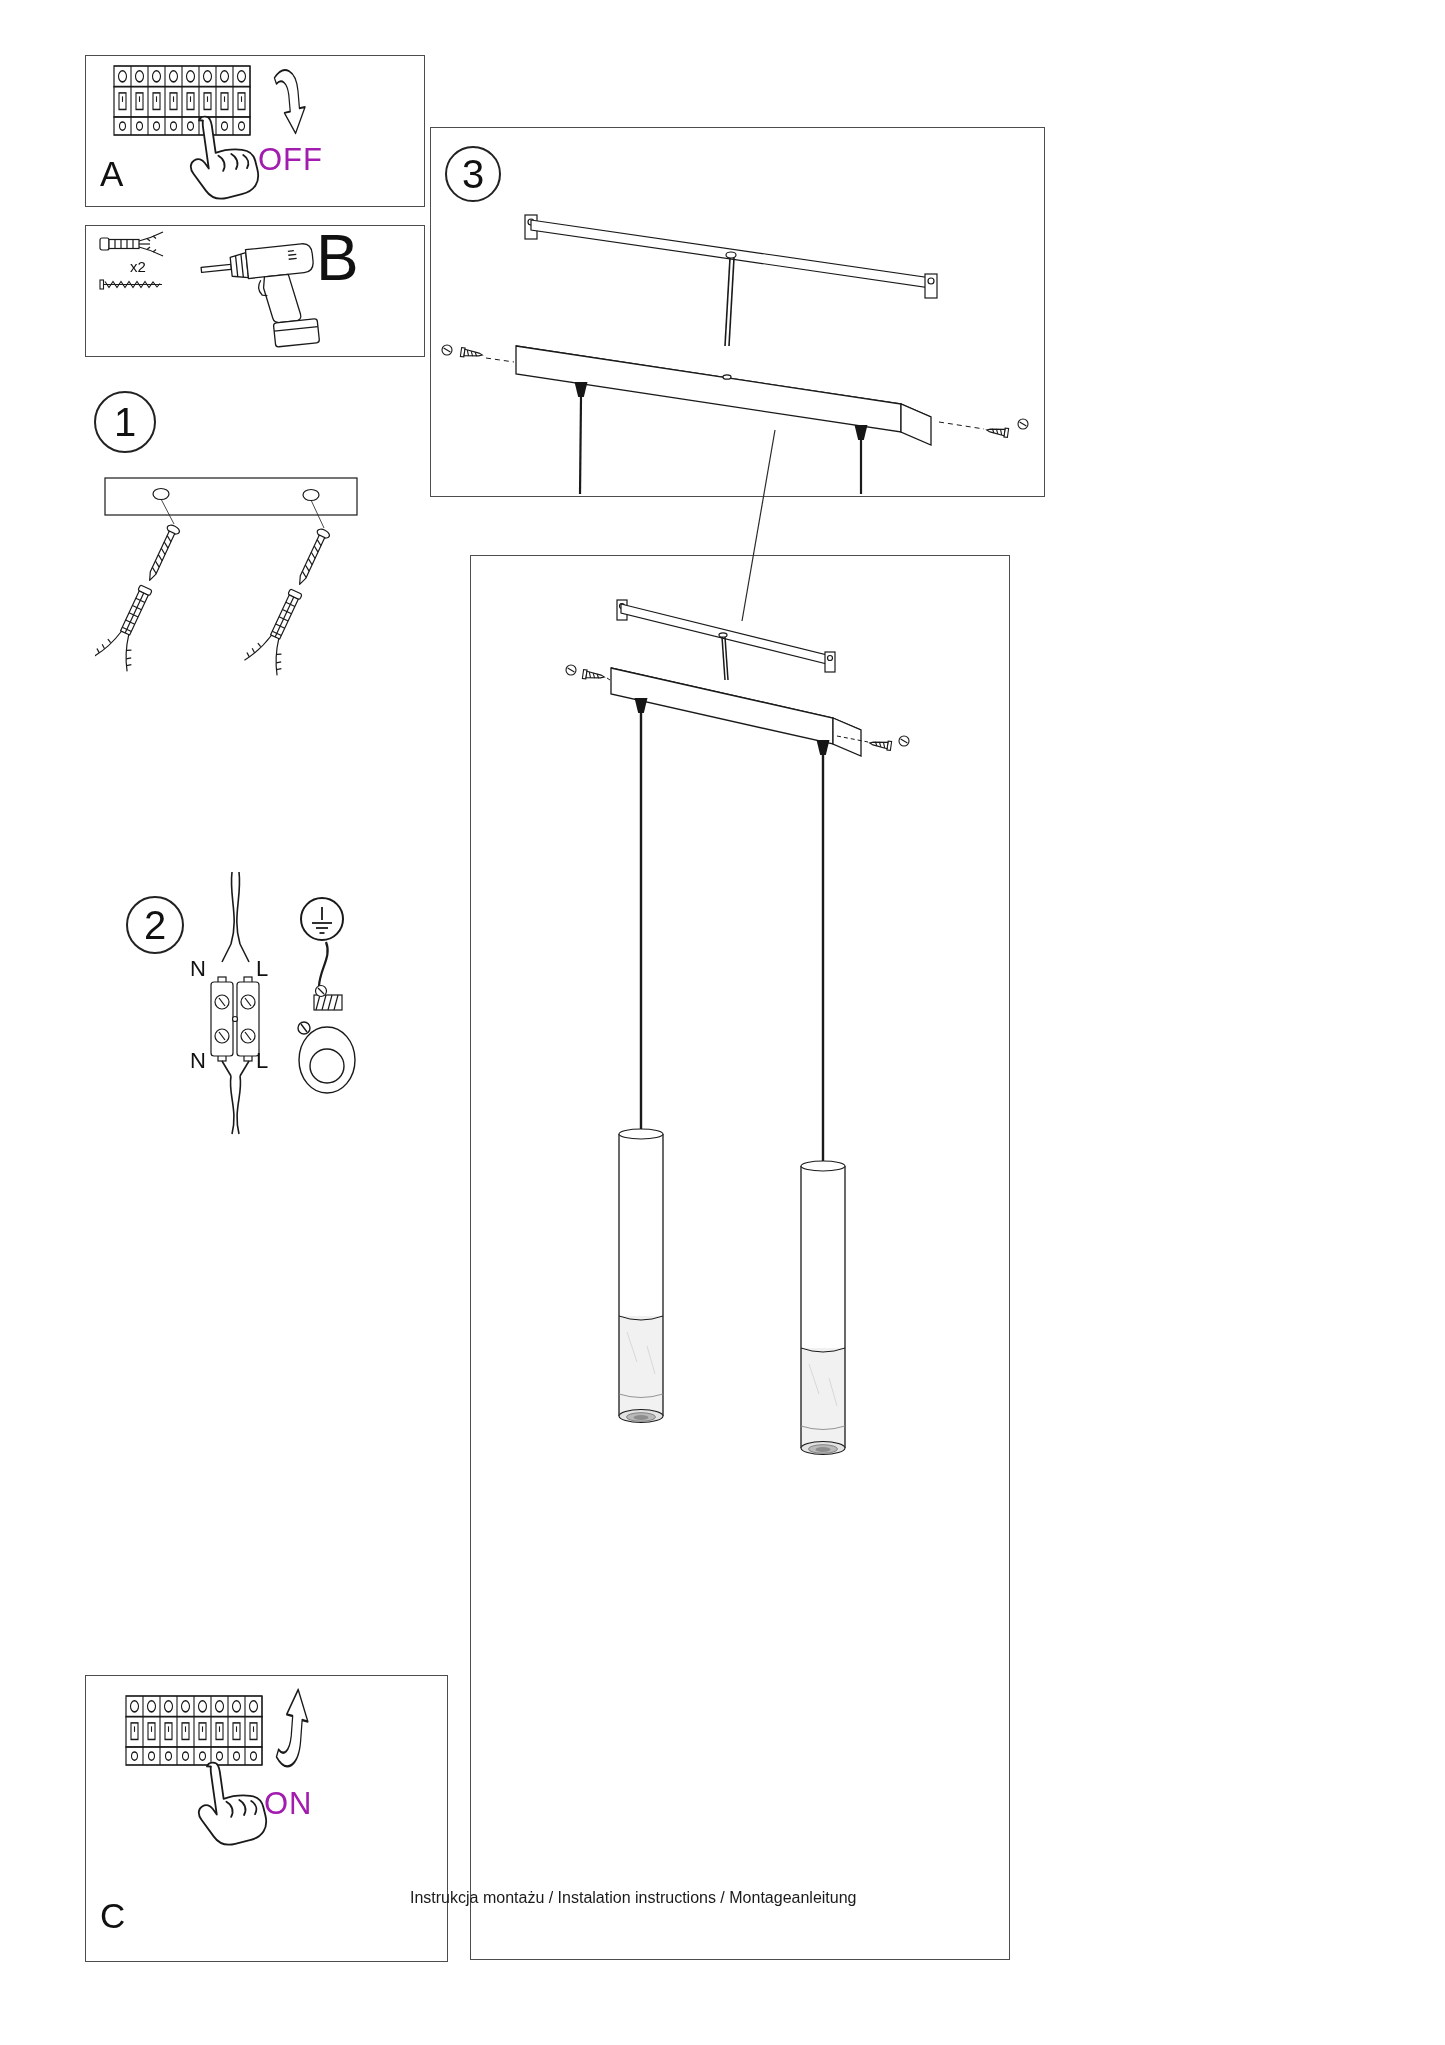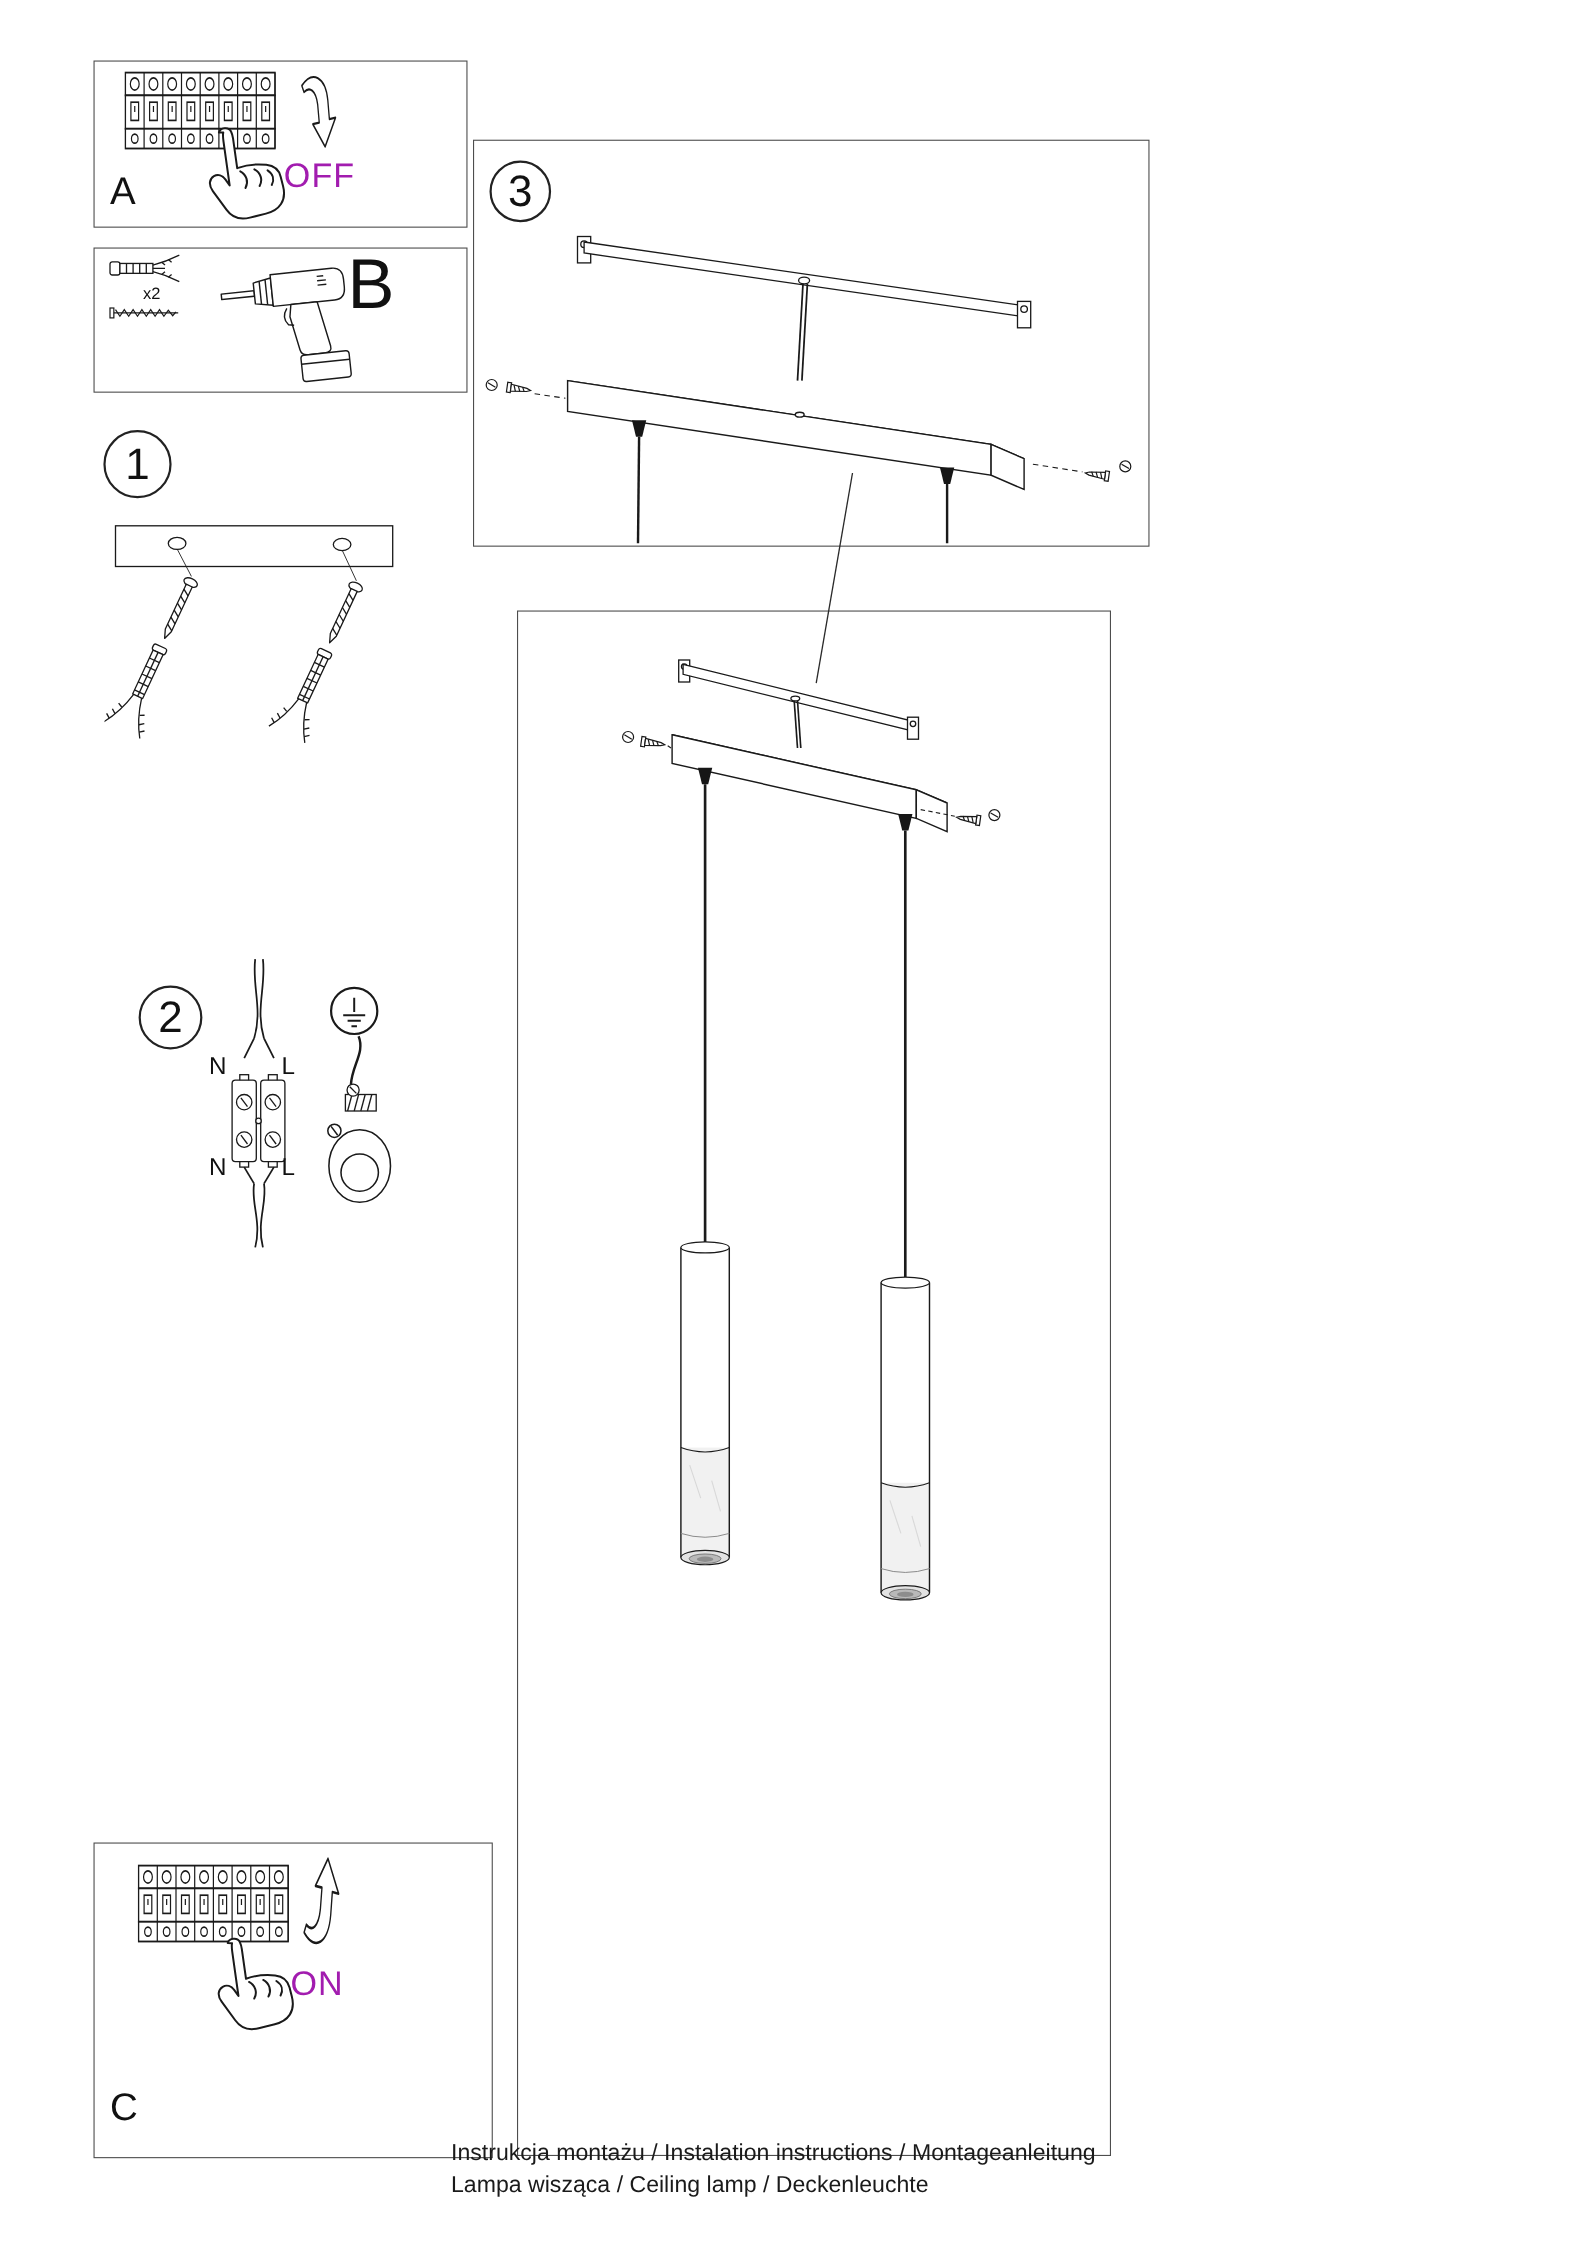--- a/index.html
+++ b/index.html
@@ -10,21 +10,21 @@
   .abs{position:absolute}
   .art{display:block}
   .num-badge{position:absolute;border:2.5px solid #222;border-radius:50%;
              display:flex;align-items:center;justify-content:center;
              font-size:40px;color:#111;background:#fff}
   .letter{position:absolute;color:#111;line-height:1}
   .state-label{position:absolute;color:#a21caf;font-size:31px;letter-spacing:1px;line-height:1}
   text{font-family:"Liberation Sans",sans-serif;fill:#111}
   .tnl{font-size:22px;text-anchor:middle}
   .t15{font-size:15px}
-  .footer{position:absolute;left:410px;top:1943px;font-size:21px;line-height:29px;color:#1a1a1a}
+  .footer{position:absolute;left:410px;top:1883px;font-size:16px;line-height:29px;color:#1a1a1a}
   .overlay{position:absolute;left:0;top:0;pointer-events:none;z-index:5}
 </style>
 </head>
 <body>
 
 <svg width="0" height="0" style="position:absolute" aria-hidden="true">
 <defs>
   <g id="bmodule" stroke="#1a1a1a" fill="#fff" stroke-width="1.1">
     <line x1="17" y1="0" x2="17" y2="50"></line>
     <circle cx="8.5" cy="7.5" r="4"></circle>
@@ -317,16 +317,15 @@
       <use href="#breakers" transform="translate(40,20) scale(1,1.38)"></use>
       <use href="#hand" transform="translate(96,90) rotate(-8) scale(1.3)"></use>
       <use href="#curve-arrow-up" transform="translate(188,12) scale(0.82,1.6)"></use>
     </svg>
     <div class="state-label" style="left:178px;top:112px">ON</div>
     <div class="letter" style="left:14px;top:222px;font-size:35px">C</div>
   </section>
 
   <div class="footer">
     <div>Instrukcja montażu / Instalation instructions / Montageanleitung</div>
-    <div>Lampa wisząca / Ceiling lamp / Deckenleuchte</div>
   </div>
 
 </div>
 
 </body></html>

